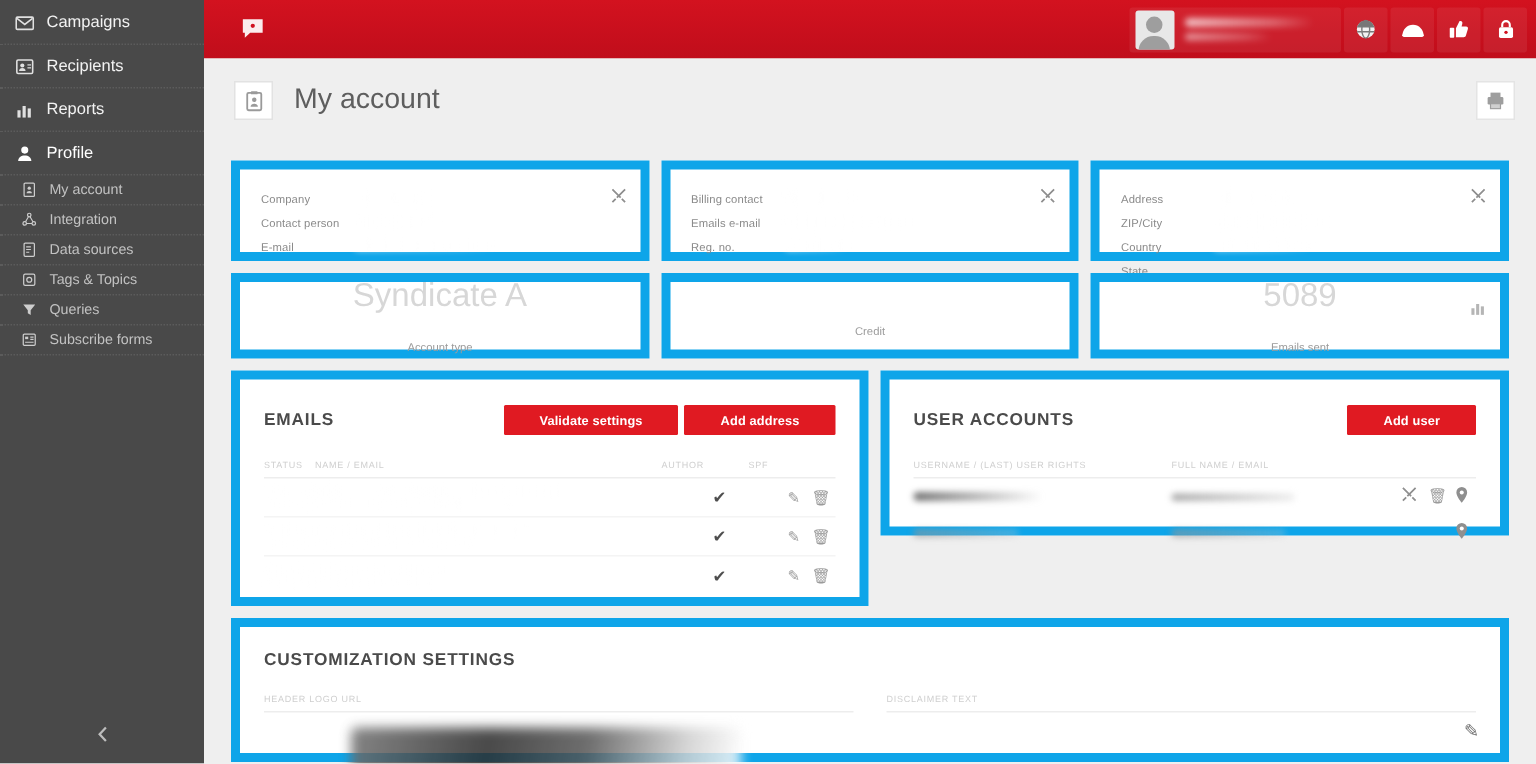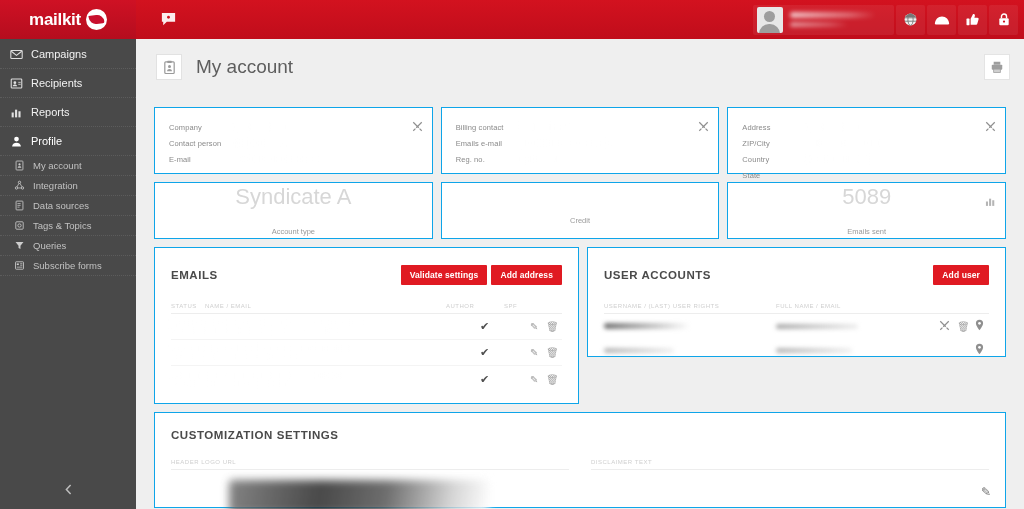--- a/index.html
+++ b/index.html
@@ -128,21 +128,21 @@
 
   
   .content {
     position: absolute; left: 136px; top: 95px;
     width: 888px; height: 414px;
     padding: 12px 18px 0 18px;
     background: #efefef;
     overflow: hidden;
   }
   .row { display: flex; gap: 8px; }
-  .card { background: #fff; border: 1px solid #0ea5e9; position: relative; }
+  .card { background: #fff; border: 6px solid #0ea5e9; position: relative; }
 
   
   .info-card { flex: 1; padding: 13px 14px 13px 14px; height: 67px; }
   .info-line { display: flex; align-items: center; height: 12px; margin-bottom: 4px; }
   .info-label { font-size: 7.5px; color: #8a8a8a; width: 62px; flex: none; letter-spacing: .1px;}
   .info-val { height: 6px; }
   .corner-ic { position: absolute; right: 9px; top: 10px; cursor: pointer; }
 
   
   .stat-card { flex: 1; height: 57px; display:flex; flex-direction: column;
@@ -151,21 +151,21 @@
   .stat-label { font-size: 7.5px; color: #9b9b9b; margin-top: 19px; }
 
   
   .panel-emails { width: 425px; flex: none; padding: 16px 16px 0 16px; height: 157px; }
   .panel-users { flex: 1; padding: 16px 16px 0 16px; height: 110px; align-self: flex-start;}
   .panel-title { font-size: 11.5px; color: #4a4a4a; letter-spacing: .55px; font-weight: bold; }
   .panel-head { display: flex; align-items: center; height: 22px; }
   .btns { margin-left: auto; display: flex; gap: 4px; }
   .btn-red {
     background: #e01a22; color: #fff; font-size: 8.5px; font-weight: bold;
-    padding: 6px 9px; border: none; border-radius: 1px; cursor: pointer;
+    padding: 6px 24px; border: none; border-radius: 1px; cursor: pointer;
     line-height: 1; letter-spacing: .1px;
   }
   .tbl-head {
     display: flex; align-items: center; height: 16px;
     border-bottom: 1px solid #ededed; margin-top: 12px;
   }
   .th { font-size: 6px; color: #cfcfcf; letter-spacing: .5px; text-transform: uppercase; }
   .trow { display: flex; align-items: center; height: 26px; border-bottom: 1px solid #f4f4f4; }
   .pill { width: 32px; height: 11px; border-radius: 2px; background: #bdbdbd; filter: blur(1.6px); }
   .tick { color: #4f4f4f; font-size: 11px; }
@@ -186,24 +186,20 @@
   }
   .pencil-big { position: absolute; right: 14px; bottom: 8px; color: #6e6e6e; font-size: 12px; cursor: pointer;}
   .spacer { height: 8px; }
 </style>
 </head>
 <body>
 
 <div class="app">
 
   <div class="sidebar">
-    <div class="brand">
-      <span class="brand-word">mailkit</span>
-      <span class="brand-mark"></span>
-    </div>
 
     <div class="nav-top">
 
       <div class="nav-item big">
         <svg class="ic" viewBox="0 0 16 16">
           <rect x="1" y="3" width="14" height="10" rx="1" fill="none" stroke="#e0e0e0" stroke-width="1.3"></rect>
           <path d="M1.6 4 L8 9 L14.4 4" fill="none" stroke="#e0e0e0" stroke-width="1.3"></path>
         </svg>
         <span>Campaigns</span>
       </div>

